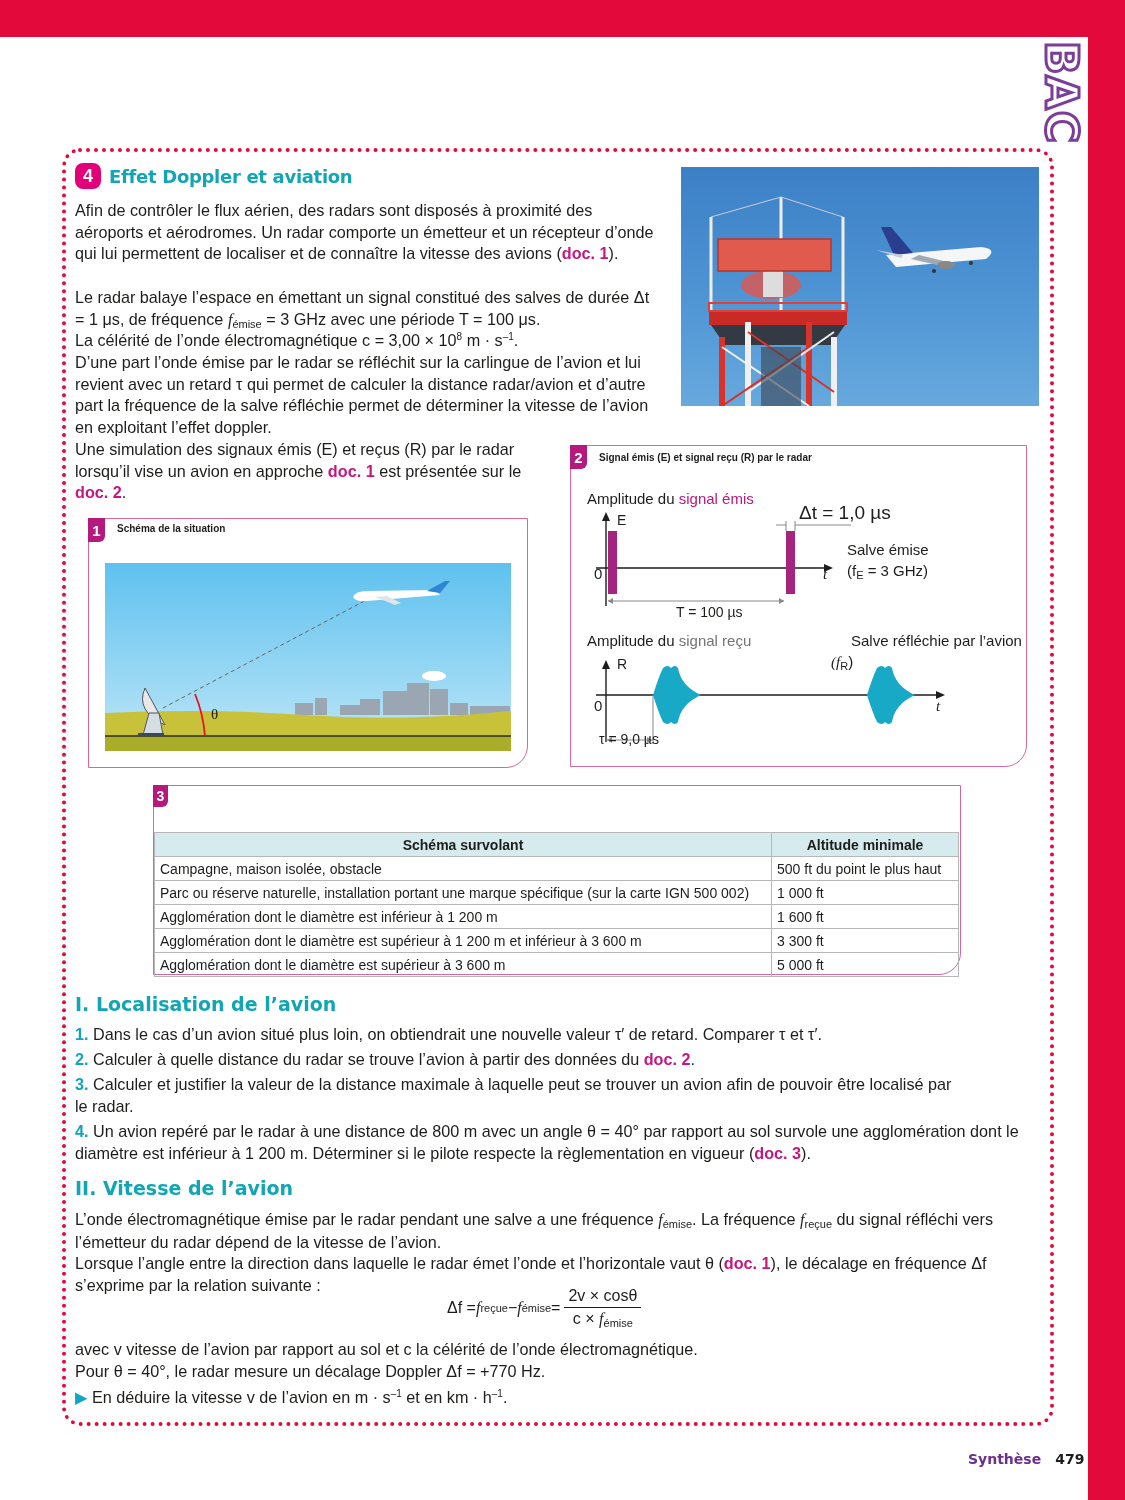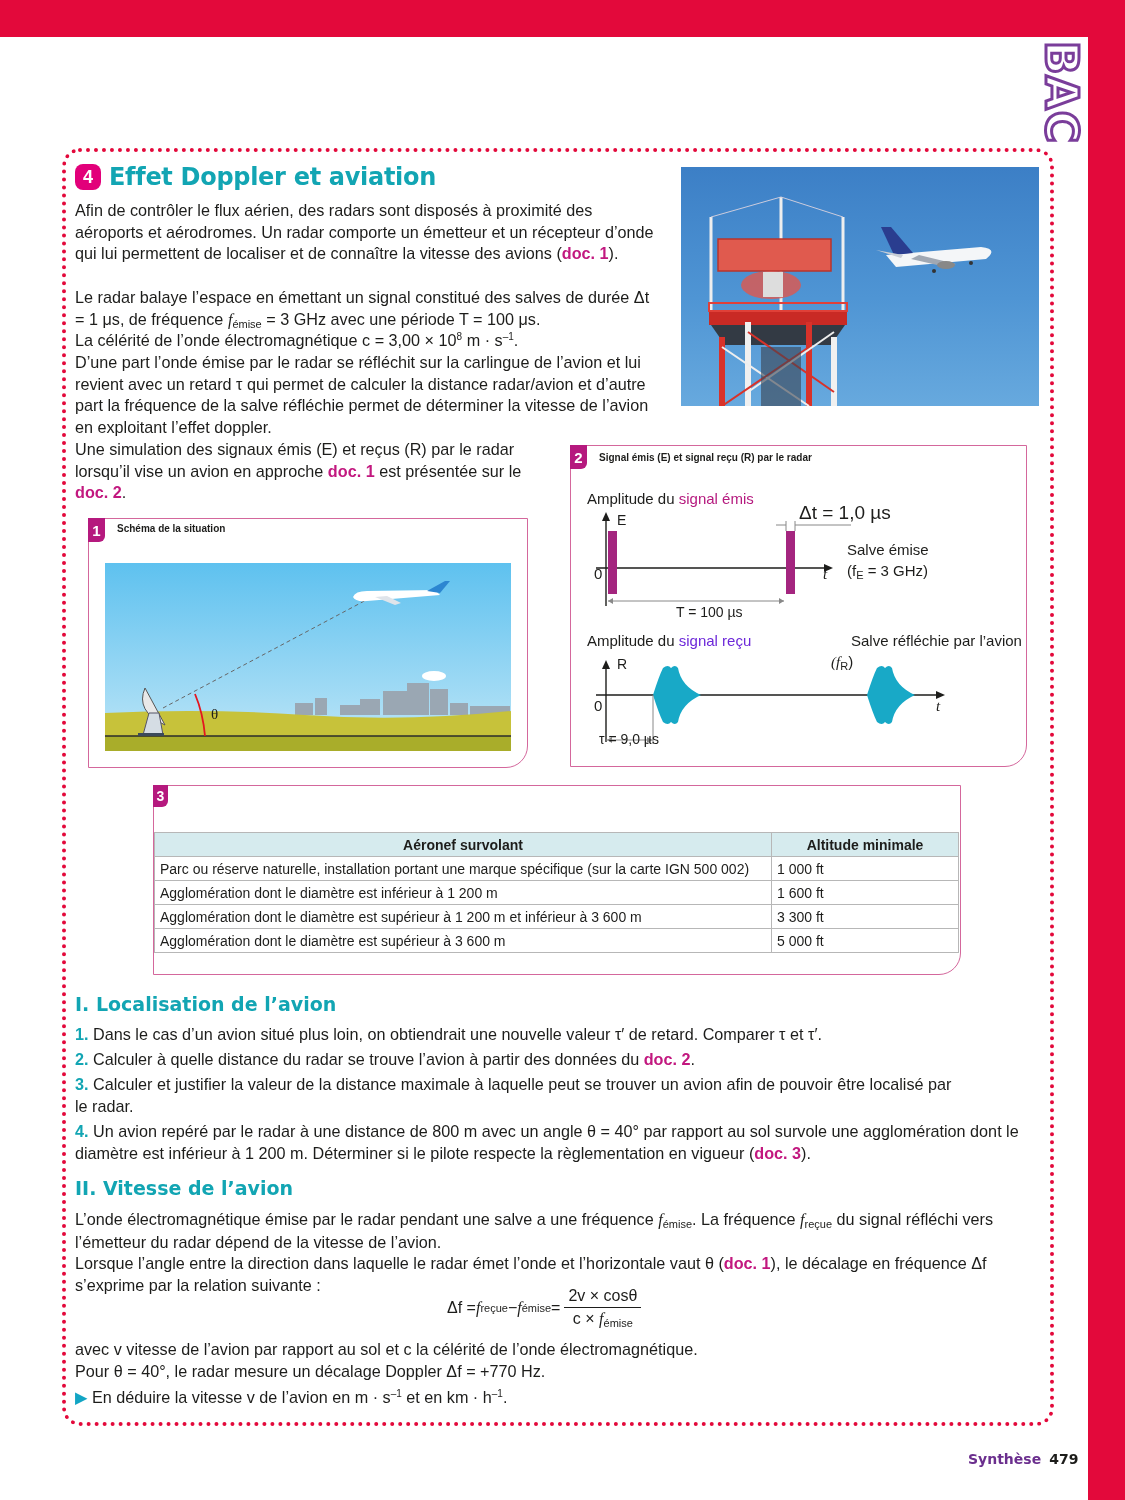--- a/index.html
+++ b/index.html
@@ -21,21 +21,21 @@
   .dotted-frame {
     position: absolute; left: 62px; top: 148px; width: 992px; height: 1278px;
     border: 4px dotted #e3093b; border-radius: 18px;
   }
 
   .ex-title { position: absolute; left: 75px; top: 163px; display: flex; align-items: center; gap: 8px; }
   .ex-num {
     width: 26px; height: 26px; border-radius: 8px; background: #e2007a; color: #fff;
     font-weight: bold; font-size: 18px; display: flex; align-items: center; justify-content: center;
   }
-  .ex-name { font-family: "DejaVu Sans", sans-serif; font-weight: bold; font-size: 24px; color: #12a5b3; letter-spacing: -0.3px; }
+  .ex-name { font-family: "DejaVu Sans", sans-serif; font-weight: bold; font-size: 18px; color: #12a5b3; letter-spacing: -0.3px; }
 
   .p { position: absolute; font-size: 16.2px; line-height: 21.7px; color: #1d1d1b; }
   .doc-ref { color: #c2187f; font-weight: bold; }
   .m { font-family: "Liberation Serif", serif; font-style: italic; }
   sub { font-size: 11px; vertical-align: -3px; line-height: 0; }
   sup { font-size: 10px; vertical-align: 6px; line-height: 0; }
 
   .photo {
     position: absolute; left: 681px; top: 167px; width: 358px; height: 239px; overflow: hidden;
     background: linear-gradient(180deg, #3c7fc6 0%, #4f95d4 55%, #67a9de 100%);
@@ -50,38 +50,38 @@
     display: flex; align-items: center; justify-content: center;
   }
   .doc-title { position: absolute; left: 28px; top: 4px; font-weight: bold; font-size: 10px; color: #1d1d1b; }
 
   .d1 { left: 88px; top: 518px; width: 440px; height: 250px; }
   .d2 { left: 570px; top: 445px; width: 457px; height: 322px; }
   .d3 { left: 153px; top: 785px; width: 808px; height: 190px; }
 
   .d2 .lbl { position: absolute; font-size: 15px; color: #1d1d1b; white-space: nowrap; }
   .pink { color: #b5197e; }
-  .cyan { color: #6d28d9; }
+  .cyan { color: #737373; }
 
   .d3 .doc-title { left: 28px; top: 2px; font-size: 14.6px; line-height: 19px; font-family: "Liberation Sans", sans-serif; }
   table.reg { position: absolute; left: 0; top: 46px; width: 805px; border-collapse: collapse; font-size: 14px; }
   table.reg th { background: #d6ebee; font-weight: bold; height: 24px; border: 1px solid #b7b7b7; font-size: 14px; }
   table.reg td { height: 24px; border: 1px solid #b7b7b7; padding: 0 5px; white-space: nowrap; }
   table.reg td.c2 { width: 187px; }
 
   .sec-title { position: absolute; left: 75px; font-family: "DejaVu Sans", sans-serif; font-weight: bold; font-size: 19px; color: #12a5b3; }
   .qnum { color: #12a5b3; font-weight: bold; }
 
   .formula { position: absolute; left: 447px; top: 1287px; display: flex; align-items: center; font-size: 16px; }
   .frac { display: inline-flex; flex-direction: column; align-items: center; margin-left: 4px; }
   .frac .num { padding: 0 4px 2px; border-bottom: 1.2px solid #1d1d1b; }
   .frac .den { padding: 2px 4px 0; }
 
   .footer { position: absolute; left: 968px; top: 1450px; font-size: 15px; font-weight: bold; }
-  .footer .sec { color: #6b2f8e; margin-right: 8px; font-family: "DejaVu Sans", sans-serif; font-size: 14px; }
+  .footer .sec { color: #6b2f8e; margin-right: 14px; font-family: "DejaVu Sans", sans-serif; font-size: 14px; }
   .footer .pg { color: #1d1d1b; font-family: "DejaVu Sans", sans-serif; font-size: 14px; }
   .tri { color: #12a5c4; }
 </style>
 </head>
 <body>
 
 <div class="top-band"></div>
 <div class="side-band"></div>
 <div class="bac-label">
     <span>BAC</span>
@@ -255,25 +255,29 @@
   </div>
 </div>
 
 <div class="doc-box d3">
   <div class="doc-tag" style="width:15px; height:22px; font-size:14px;">3</div>
   <div class="doc-title">
   </div>
   <table class="reg">
     <thead>
       <tr>
-        <th>Aéronef survolant</th>
+        <th>Schéma survolant</th>
         <th>Altitude minimale</th>
       </tr>
     </thead>
     <tbody>
+      <tr>
+          <td>Campagne, maison isolée, obstacle</td>
+          <td class="c2">500 ft du point le plus haut</td>
+        </tr>
       <tr>
           <td>Parc ou réserve naturelle, installation portant une marque spécifique (sur la carte IGN 500 002)</td>
           <td class="c2">1 000 ft</td>
         </tr>
       <tr>
           <td>Agglomération dont le diamètre est inférieur à 1 200 m</td>
           <td class="c2">1 600 ft</td>
         </tr>
       <tr>
           <td>Agglomération dont le diamètre est supérieur à 1 200 m et inférieur à 3 600 m</td>

